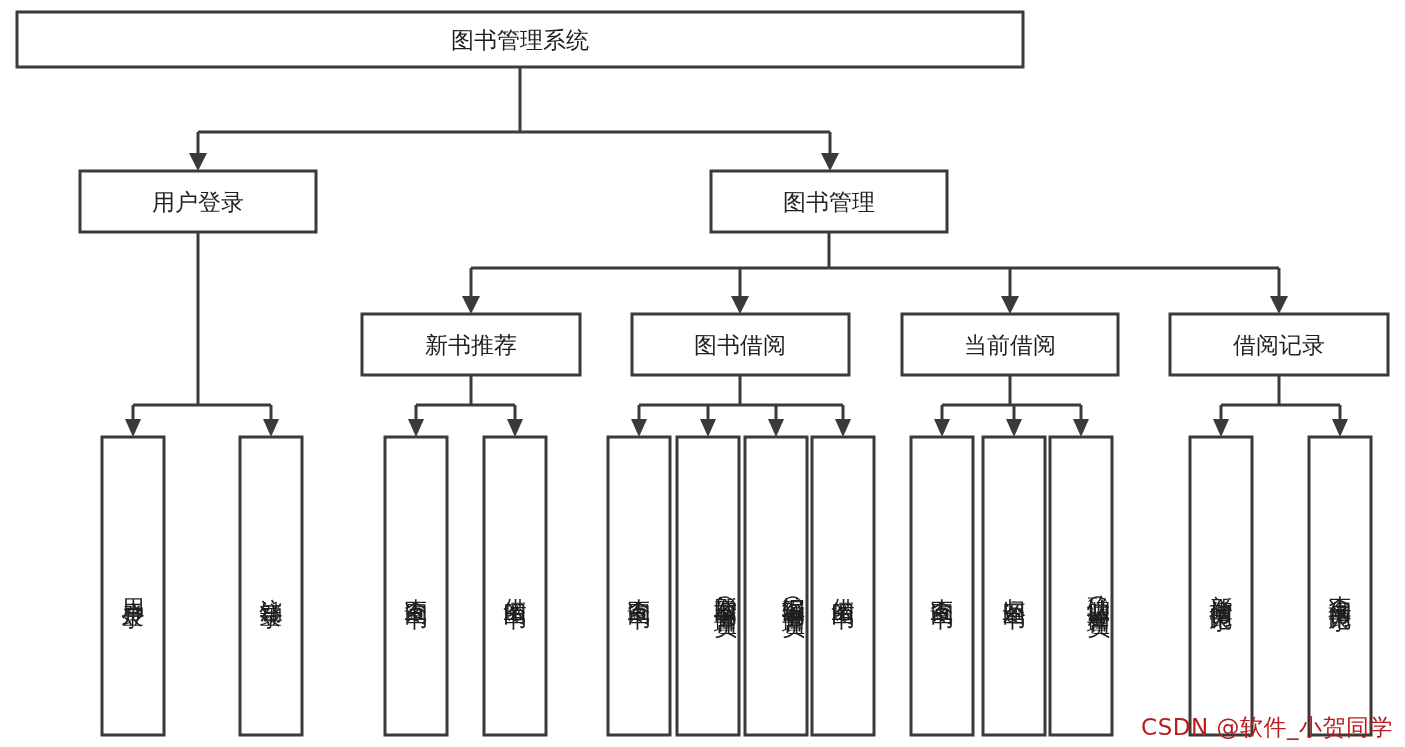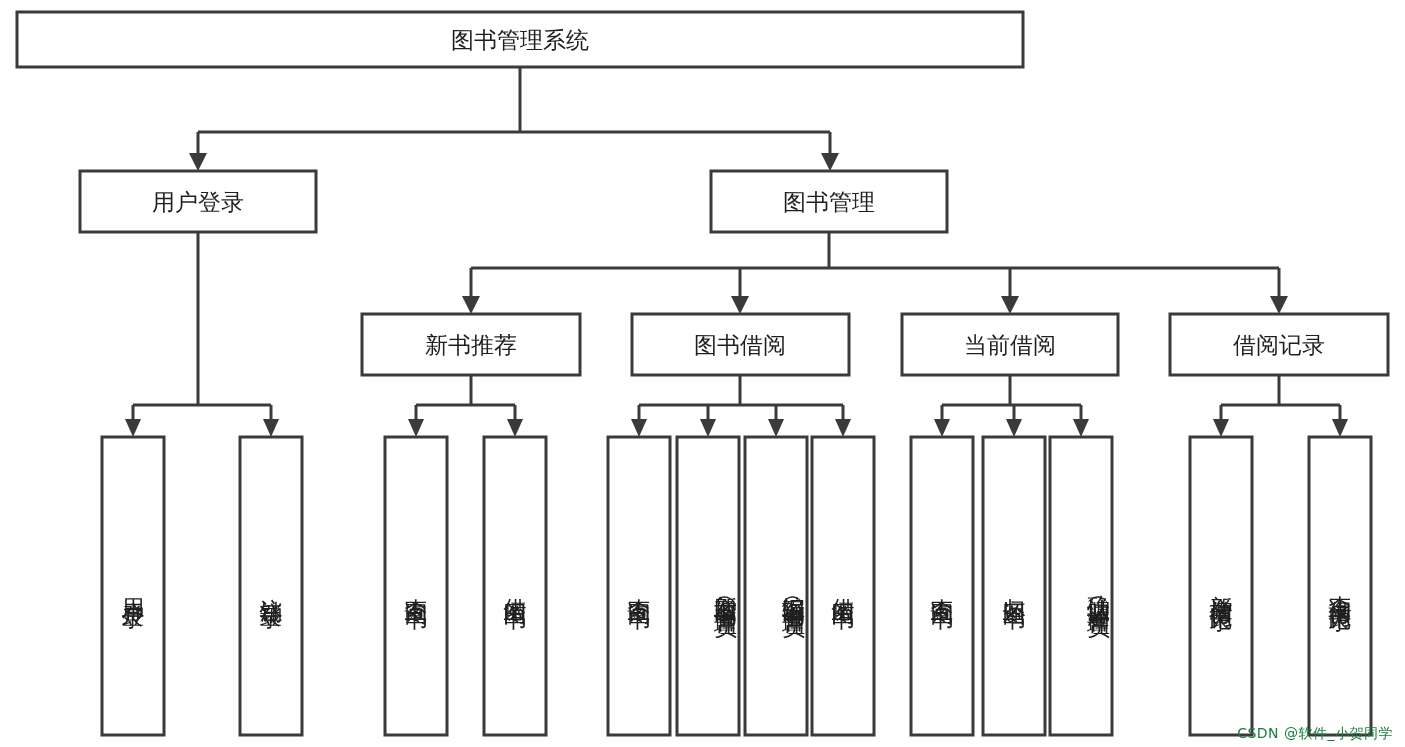--- a/index.html
+++ b/index.html
@@ -65,22 +65,22 @@
     align-items: center;
     justify-content: center;
     pointer-events: none;
     user-select: none;
   }
   .watermark {
     position: absolute;
     right: 12px;
     bottom: 4px;
     font-family: "DejaVu Sans", "Liberation Sans", sans-serif;
-    font-size: 14px;
-    color: #15803d;
+    font-size: 23px;
+    color: #b91c1c;
     white-space: nowrap;
     letter-spacing: 0.5px;
   }
 </style>
 </head>
 <body>
 
 <div id="diagram-root">
 
   <svg class="tree-canvas" viewBox="0 0 1405 747" xmlns="http://www.w3.org/2000/svg">

